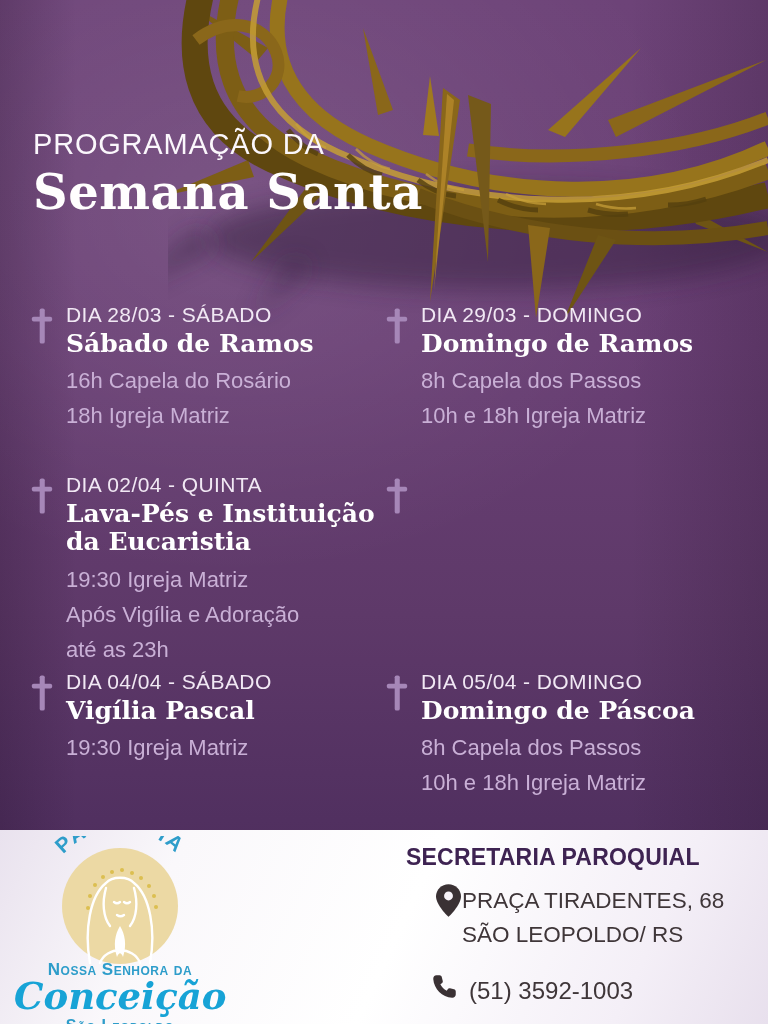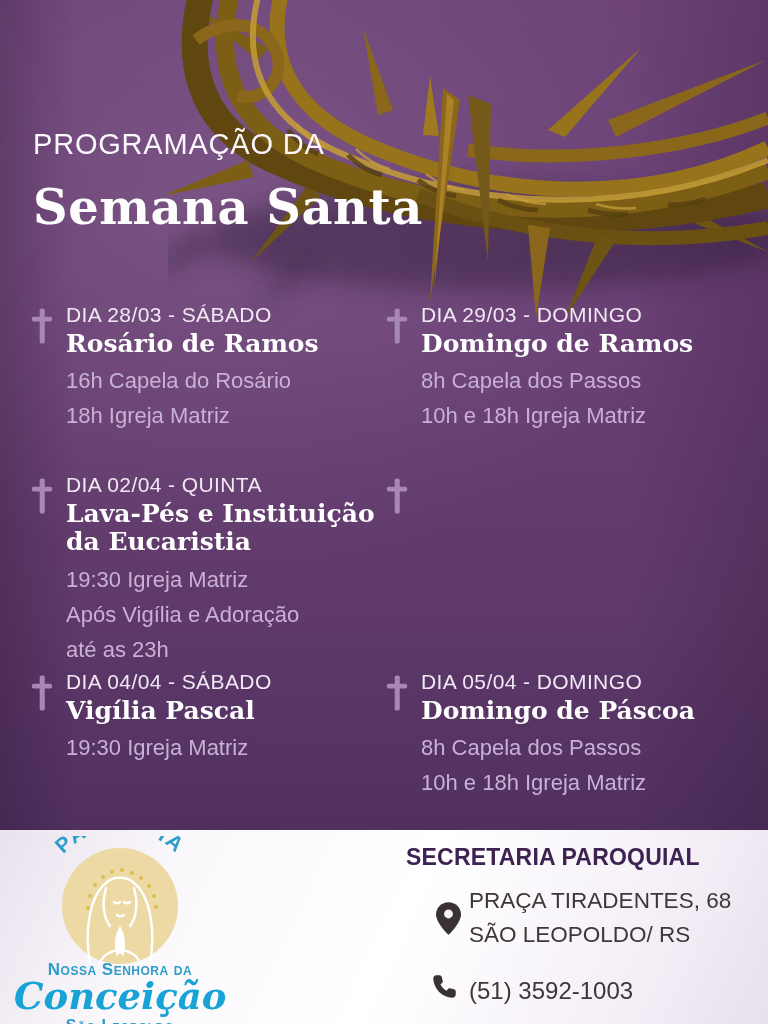--- a/index.html
+++ b/index.html
@@ -11,21 +11,21 @@
   .poster{
     position:absolute;inset:0;
     background:
       linear-gradient(90deg, rgba(25,8,30,.20) 0%, rgba(25,8,30,0) 10%, rgba(25,8,30,0) 82%, rgba(25,8,30,.18) 100%),
       radial-gradient(ellipse 820px 640px at 30% 20%, rgba(255,255,255,.10), rgba(255,255,255,0) 58%),
       linear-gradient(180deg,#6d4378 0%,#693f74 34%,#5e3969 60%,#513060 80%,#482a52 100%);
   }
   .crown{position:absolute;top:0;right:0;z-index:1;pointer-events:none;}
   .header{position:absolute;left:33px;top:128px;z-index:3;}
   .kicker{font-size:29px;color:#fbf7fc;letter-spacing:.8px;}
-  .title{font-family:"DejaVu Serif","Liberation Serif",serif;font-weight:700;font-size:48px;color:#fffefe;margin-top:18px;letter-spacing:.5px;}
+  .title{font-family:"DejaVu Serif","Liberation Serif",serif;font-weight:700;font-size:48px;color:#fffefe;margin-top:3px;letter-spacing:.5px;}
 
   .schedule{
     position:absolute;left:30px;top:303px;width:726px;z-index:3;
     display:grid;grid-template-columns:355px 1fr;grid-template-rows:170px 197px 1fr;
   }
   .block{display:flex;gap:12px;align-items:flex-start;}
   .cross{flex:0 0 24px;width:24px;height:40px;margin-top:3px;}
   .bcontent{min-width:0;}
   .day{font-size:21px;color:#f1e8f4;letter-spacing:.4px;}
   .event{font-family:"DejaVu Serif","Liberation Serif",serif;font-weight:700;font-size:25px;line-height:1.13;color:#ffffff;margin:3px 0 5px;}
@@ -36,21 +36,21 @@
     background:linear-gradient(115deg,#e9e2ee 0%,#faf8fb 22%,#ffffff 52%,#f4eff7 82%,#e8e0ed 100%);
   }
   .logo{position:absolute;left:14px;top:6px;width:212px;text-align:center;line-height:1;}
   .logo svg{display:block;margin:0 auto;}
   .logo-line1{font-variant:small-caps;font-weight:700;font-size:17px;letter-spacing:.5px;color:#2e9dca;margin-top:-3px;}
   .logo-line2{font-family:"DejaVu Serif","Liberation Serif",serif;font-style:italic;font-weight:700;font-size:37px;color:#17a3d6;margin-top:0px;}
   .logo-line3{font-variant:small-caps;font-weight:700;font-size:16px;letter-spacing:1px;color:#2e9dca;margin-top:3px;}
 
   .secretariat{position:absolute;left:406px;top:14px;width:344px;}
   .sec-heading{font-size:23px;font-weight:700;color:#3e2352;text-align:left;letter-spacing:.2px;}
-  .addr-row{display:flex;align-items:center;gap:8px;margin:13px 0 16px 30px;}
+  .addr-row{display:flex;align-items:flex-start;gap:1px;margin:13px 0 16px 30px;}
   .addr-lines{display:flex;flex-direction:column;}
   .addr-line{font-size:22.5px;color:#3f3639;line-height:34px;}
   .contact-row{display:flex;gap:12px;margin:22px 0 0 26px;}
   .contact-text{font-size:24px;color:#3f3639;line-height:34px;}
 </style>
 </head>
 <body>
 
 <div class="poster">
 
@@ -112,21 +112,21 @@
 
   <div class="schedule">
 
     <div class="block">
       <svg class="cross" viewBox="0 0 26 42">
           <rect x="10.5" y="2" width="5.5" height="38" rx="2" fill="#a687b8"></rect>
           <rect x="2" y="11" width="22" height="5" rx="2" fill="#a687b8"></rect>
         </svg>
       <div class="bcontent">
         <div class="day">DIA 28/03 - SÁBADO</div>
-        <div class="event">Rosário de Ramos</div>
+        <div class="event">Sábado de Ramos</div>
         <div class="line">16h Capela do Rosário</div>
         <div class="line">18h Igreja Matriz</div>
       </div>
     </div>
 
     <div class="block">
       <svg class="cross" viewBox="0 0 26 42">
           <rect x="10.5" y="2" width="5.5" height="38" rx="2" fill="#a687b8"></rect>
           <rect x="2" y="11" width="22" height="5" rx="2" fill="#a687b8"></rect>
         </svg>

